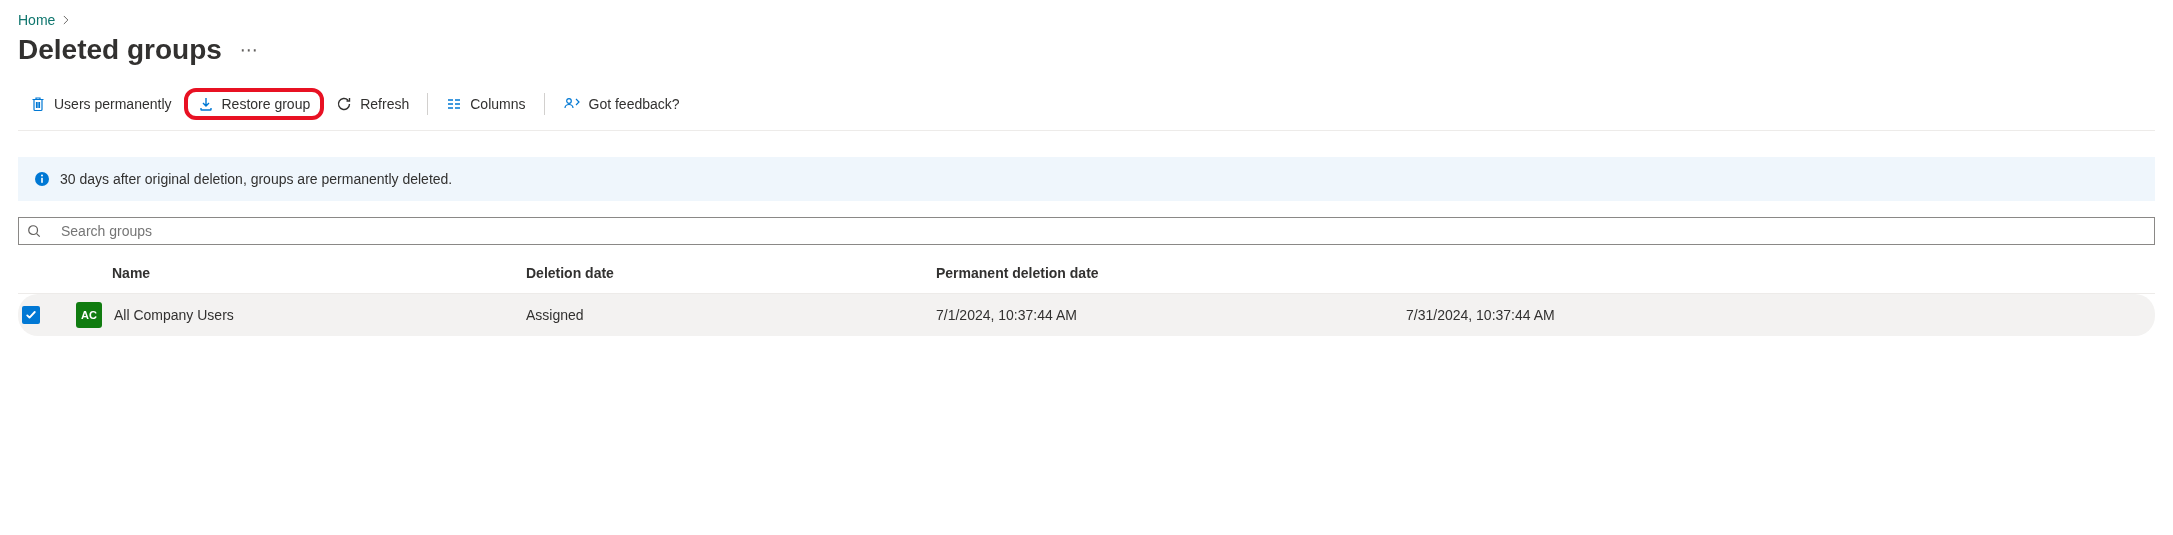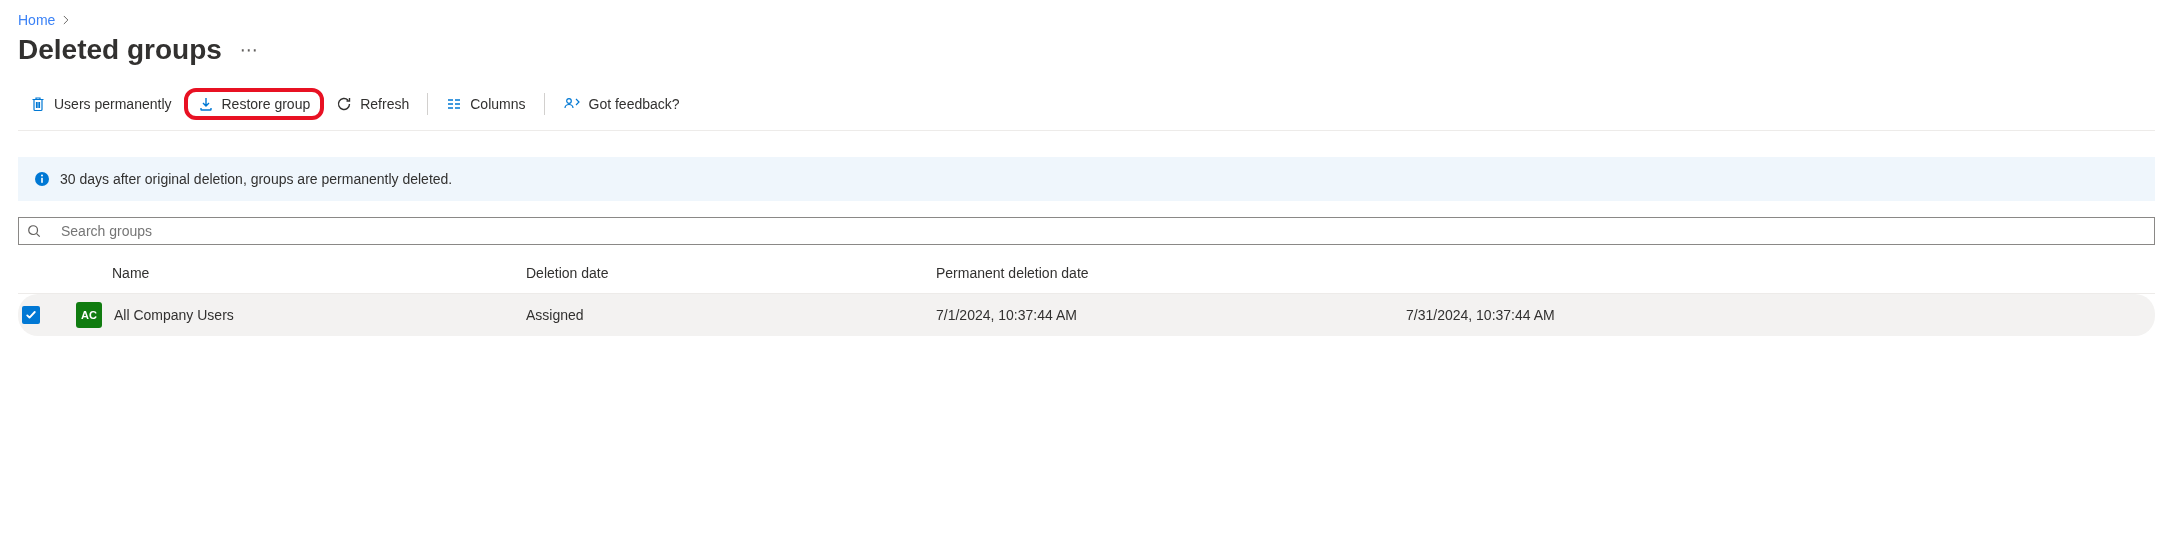--- a/index.html
+++ b/index.html
@@ -1,36 +1,36 @@
 <!DOCTYPE html>
 <html><head>
 <meta charset="utf-8">
 <style>
   * { box-sizing: border-box; }
   html, body { margin: 0; padding: 0; font-family: "Segoe UI", "Segoe UI Web", Arial, sans-serif; font-size: 14px; color: #323130; background: #ffffff; }
   .page { padding: 12px 18px 0 18px; width: 2173px; }
   .breadcrumb { display: flex; align-items: center; gap: 6px; font-size: 14px; margin-bottom: 6px; }
-  .breadcrumb a { color: #3b82f6; text-decoration: none; }
+  .breadcrumb a { color: #0f766e; text-decoration: none; }
   .chevron { color: #605e5c; }
   .title-row { display: flex; align-items: center; gap: 18px; margin-bottom: 16px; }
   .title { font-size: 28px; font-weight: 600; }
   .ellipsis { color: #605e5c; font-size: 18px; letter-spacing: 2px; cursor: pointer; }
   .toolbar { display: flex; align-items: center; gap: 0; border-bottom: 1px solid #edebe9; padding: 6px 0 10px 0; }
   .tb-btn { display: flex; align-items: center; gap: 8px; padding: 4px 12px; cursor: pointer; color: #323130; }
   .tb-btn .icon { color: #0078d4; display: inline-flex; }
   .tb-sep { width: 1px; height: 22px; background: #d2d0ce; margin: 0 6px; }
   .highlight-box { border: 4px solid #e81123; border-radius: 12px; padding: 2px 6px; display: flex; align-items: center; gap: 8px; }
   .info-bar { background: #eff6fc; display: flex; gap: 10px; padding: 14px 16px; margin-top: 26px; font-size: 14px; color: #323130; }
   .info-icon { color: #0078d4; display: inline-flex; }
   .search-wrap { margin-top: 16px; display: flex; align-items: center; border: 1px solid #8a8886; padding: 4px 8px; gap: 18px; }
   .search-wrap input { border: none; outline: none; flex: 1; font-size: 14px; background: transparent; }
   .search-icon { color: #605e5c; display: inline-flex; }
   .table { margin-top: 8px; }
   .thead, .trow { display: grid; grid-template-columns: 50px 450px 410px 470px 1fr; align-items: center; }
-  .thead { font-weight: 400; padding: 10px 0; border-bottom: 1px solid #edebe9; }
+  .thead { font-weight: 700; padding: 10px 0; border-bottom: 1px solid #edebe9; }
   .trow { background: #f3f2f1; padding: 6px 0; border-radius: 20px; }
   .th, .td { padding: 2px 8px; }
   .th:first-child, .td:first-child { padding-left: 0; }
   .name-col-header { padding-left: 44px; }
   .checkbox { width: 18px; height: 18px; background: #0078d4; border-radius: 2px; display: inline-flex; align-items: center; justify-content: center; cursor: pointer; margin-left: 4px; }
   .checkbox svg { stroke: #ffffff; }
   .avatar { width: 26px; height: 26px; background: #107c10; color: #ffffff; font-size: 11px; font-weight: 600; display: inline-flex; align-items: center; justify-content: center; border-radius: 3px; }
   .name-cell { display: flex; align-items: center; gap: 12px; }
   .name-text { color: #323130; }
 </style>

